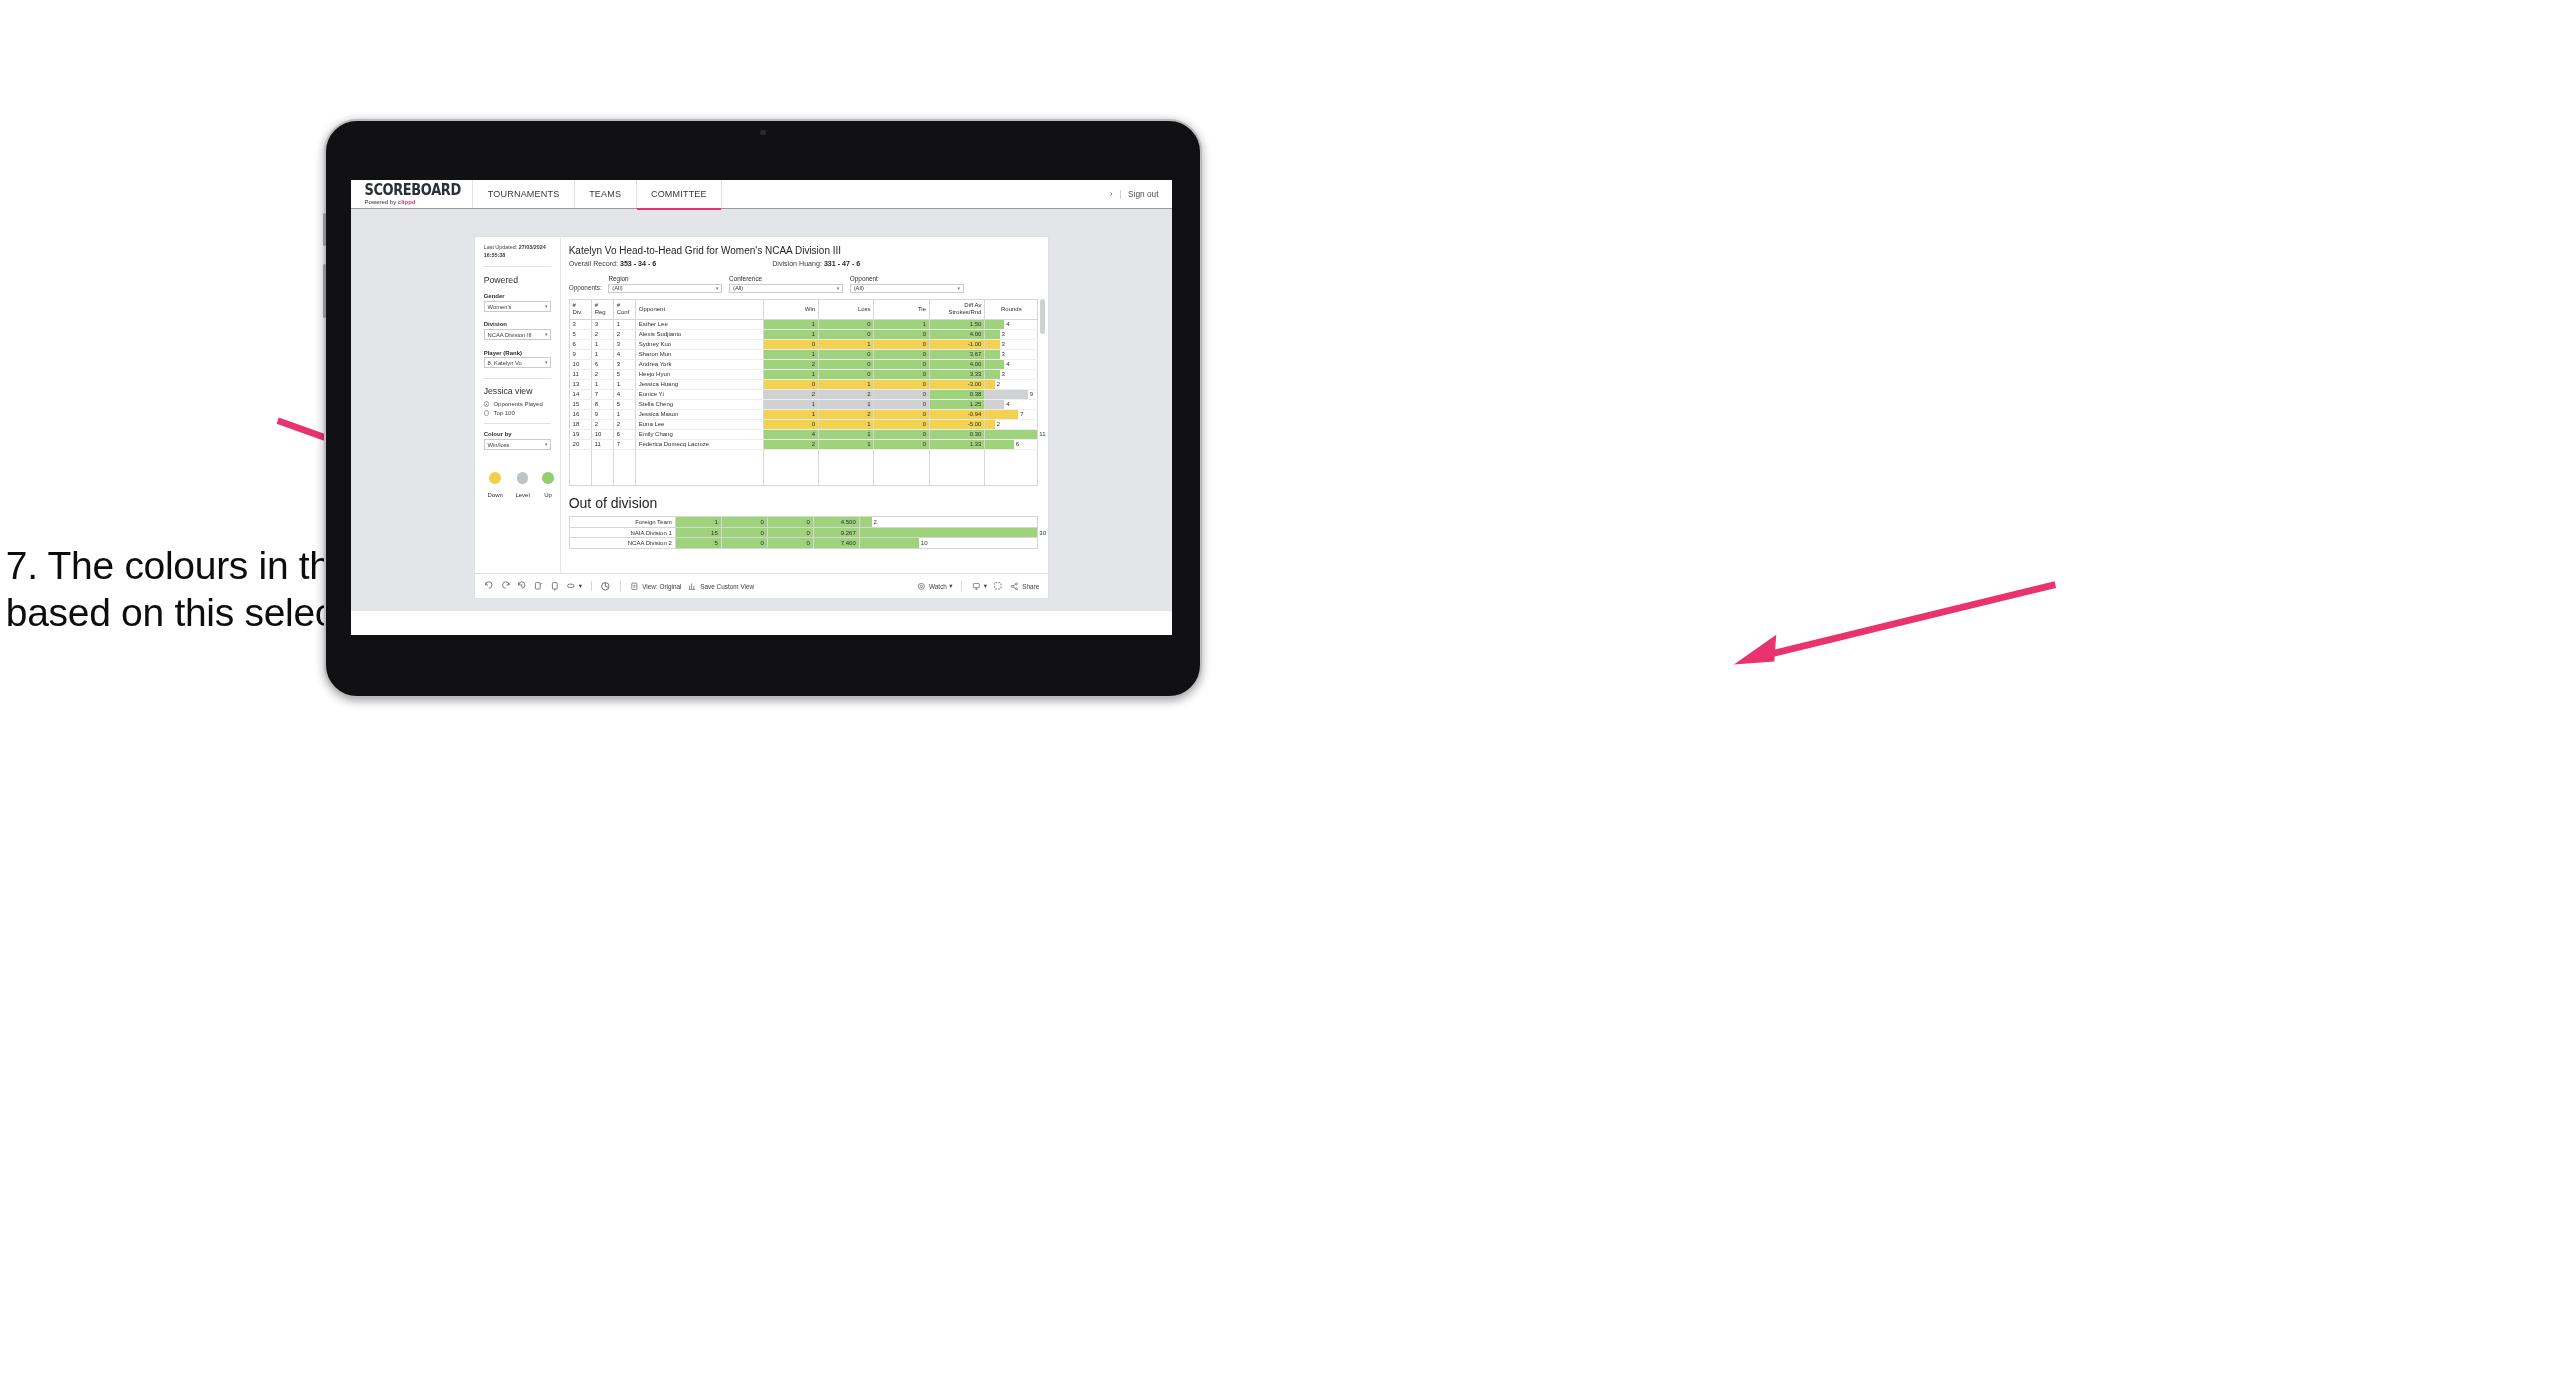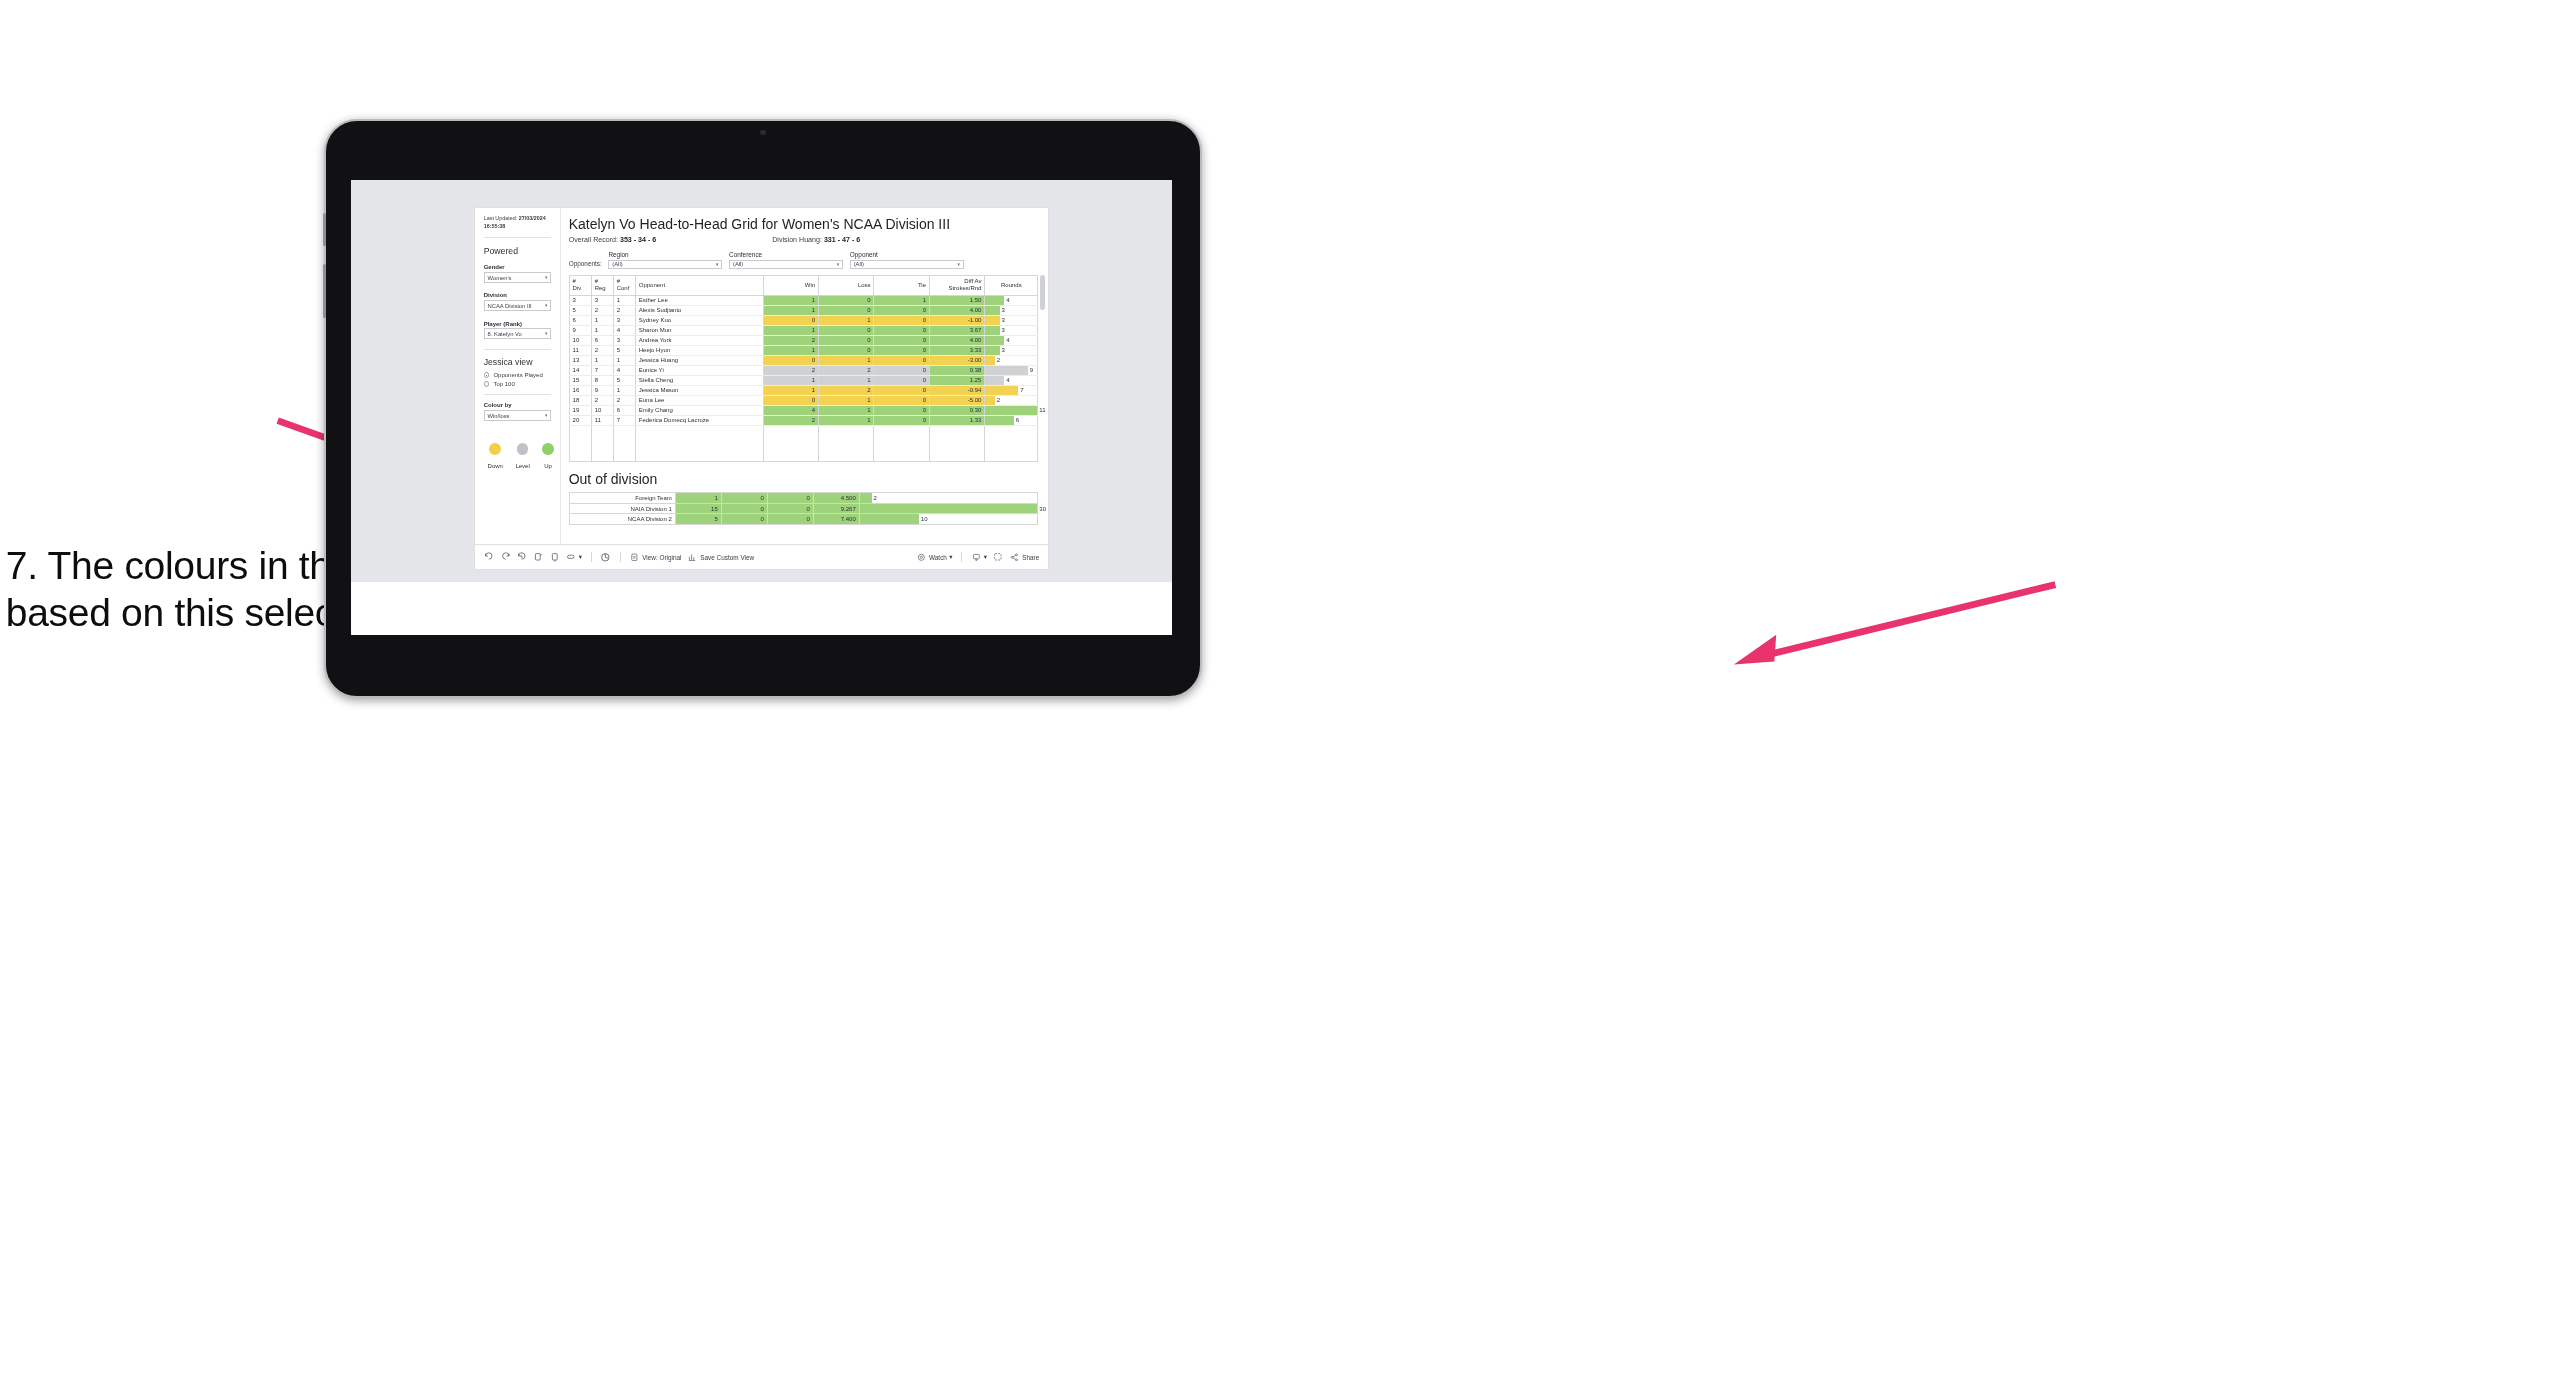--- a/index.html
+++ b/index.html
@@ -116,21 +116,21 @@
   .radio.on::after { content:""; position:absolute; inset:1.3px; border-radius:50%; background:#4a4e54; }
   .radio-row span { font-size:6px; color:#3a3d42; }
 
   .legend { display:flex; gap:12.5px; padding: 12.5px 0 0 3.9px; }
   .lg { display:flex; flex-direction:column; align-items:center; gap:8.7px; }
   .dot { width:11.6px; height:11.6px; border-radius:50%; }
   .lg span { font-size:6px; color:#2c2f34; }
 
   
   .main { flex:1; padding: 7.7px 9.6px 0 7.7px; min-width:0; display:flex; flex-direction:column; }
-  .vtitle { font-size:14px; color:#1d2024; margin-bottom:3.9px; }
+  .vtitle { font-size:10px; color:#1d2024; margin-bottom:3.9px; }
   .records { display:flex; font-size:7.1px; color:#3a3d42; margin-bottom:7.7px; }
   .records b { font-weight:700; color:#1d2024; }
   .rec2 { margin-left: 116px; }
 
   .filters { display:flex; align-items:flex-end; gap:6.7px; margin-bottom:5.8px; }
   .fllabel { font-size:6.4px; color:#3a3d42; padding-bottom:1.9px; }
   .flbox { }
   .flcap { font-size:6.4px; color:#2c2f34; margin-bottom:1.4px; }
   .flfield {
     height:9.6px; border:1px solid #c8cacd; background:#fff;
@@ -201,20 +201,34 @@
 
   <svg class="arrow" style="left:1680px; top:573px;" width="385" height="106" viewBox="0 0 400 110">
     <line x1="390" y1="12" x2="78" y2="88" stroke="#e8336d" stroke-width="7"></line>
     <polygon points="56,95 100,64 98,92" fill="#e8336d"></polygon>
   </svg>
 
   <div class="device">
     <div class="cam"></div>
     <div class="screen">
 
+      <div class="topbar">
+        <div class="brand">
+          <div class="brand-main">SCOREBOARD</div>
+          <div class="brand-sub"><span>Powered by </span><span class="pink">clippd</span></div>
+        </div>
+        <div class="navitem">TOURNAMENTS</div>
+        <div class="navitem">TEAMS</div>
+        <div class="navitem active">COMMITTEE</div>
+        <div class="topright">
+          <span>›</span>
+          <span class="sep">|</span>
+          <span>Sign out</span>
+        </div>
+      </div>
 
 
       <div class="canvas">
         <div class="viz">
           <div class="vizbody">
 
             <div class="side">
               <div class="upd">
                 <span>Last Updated:</span>
                 <b>27/03/2024</b><br>

